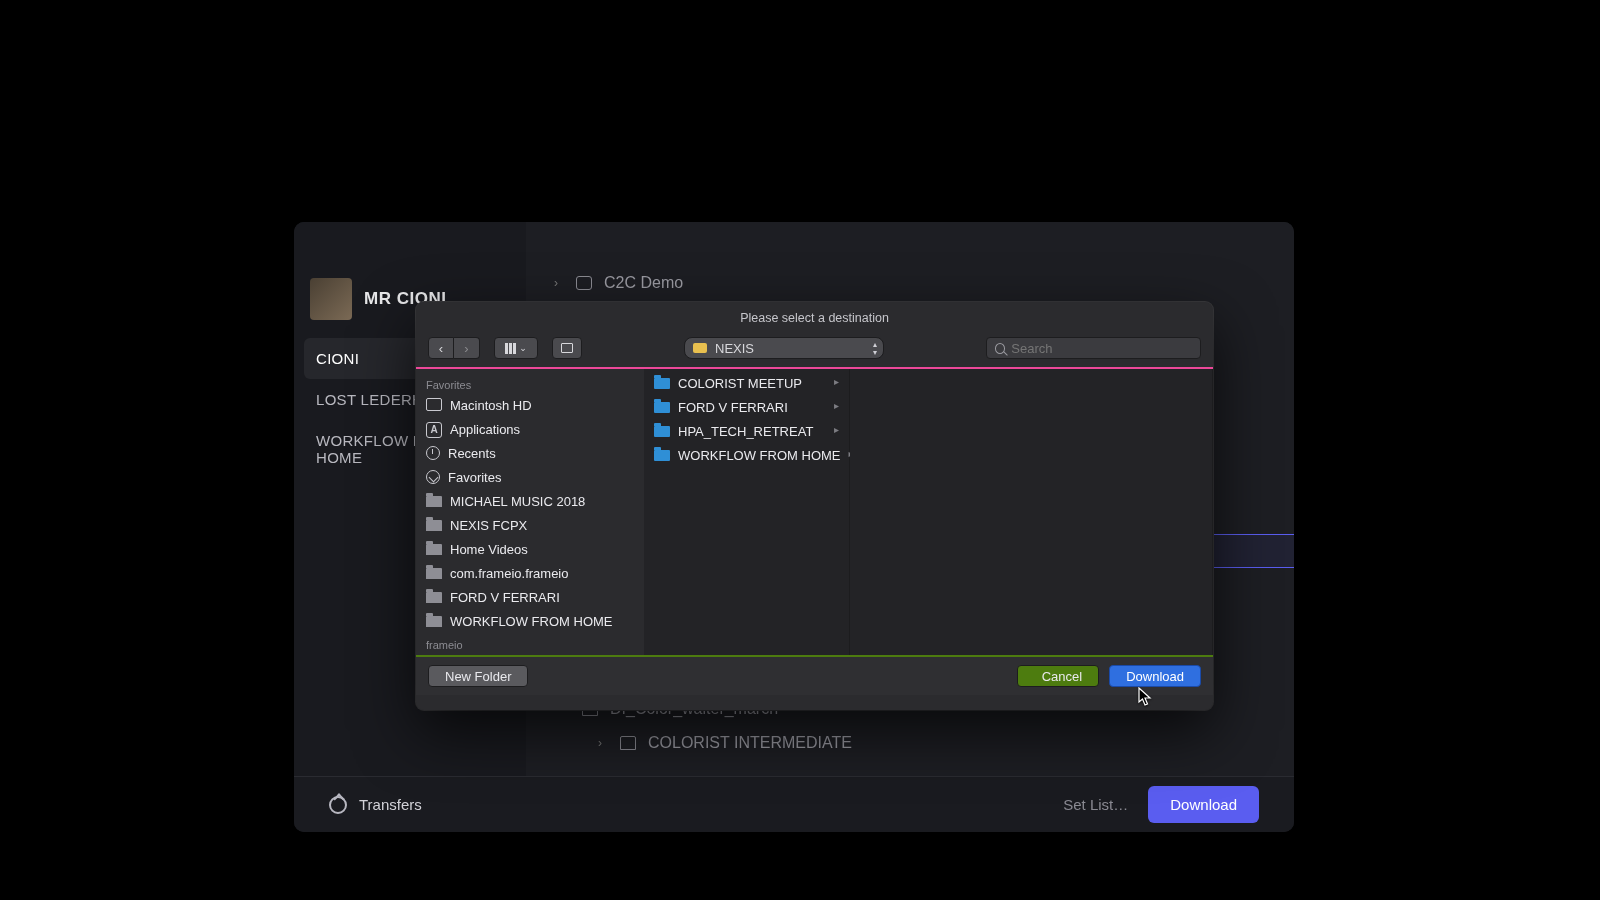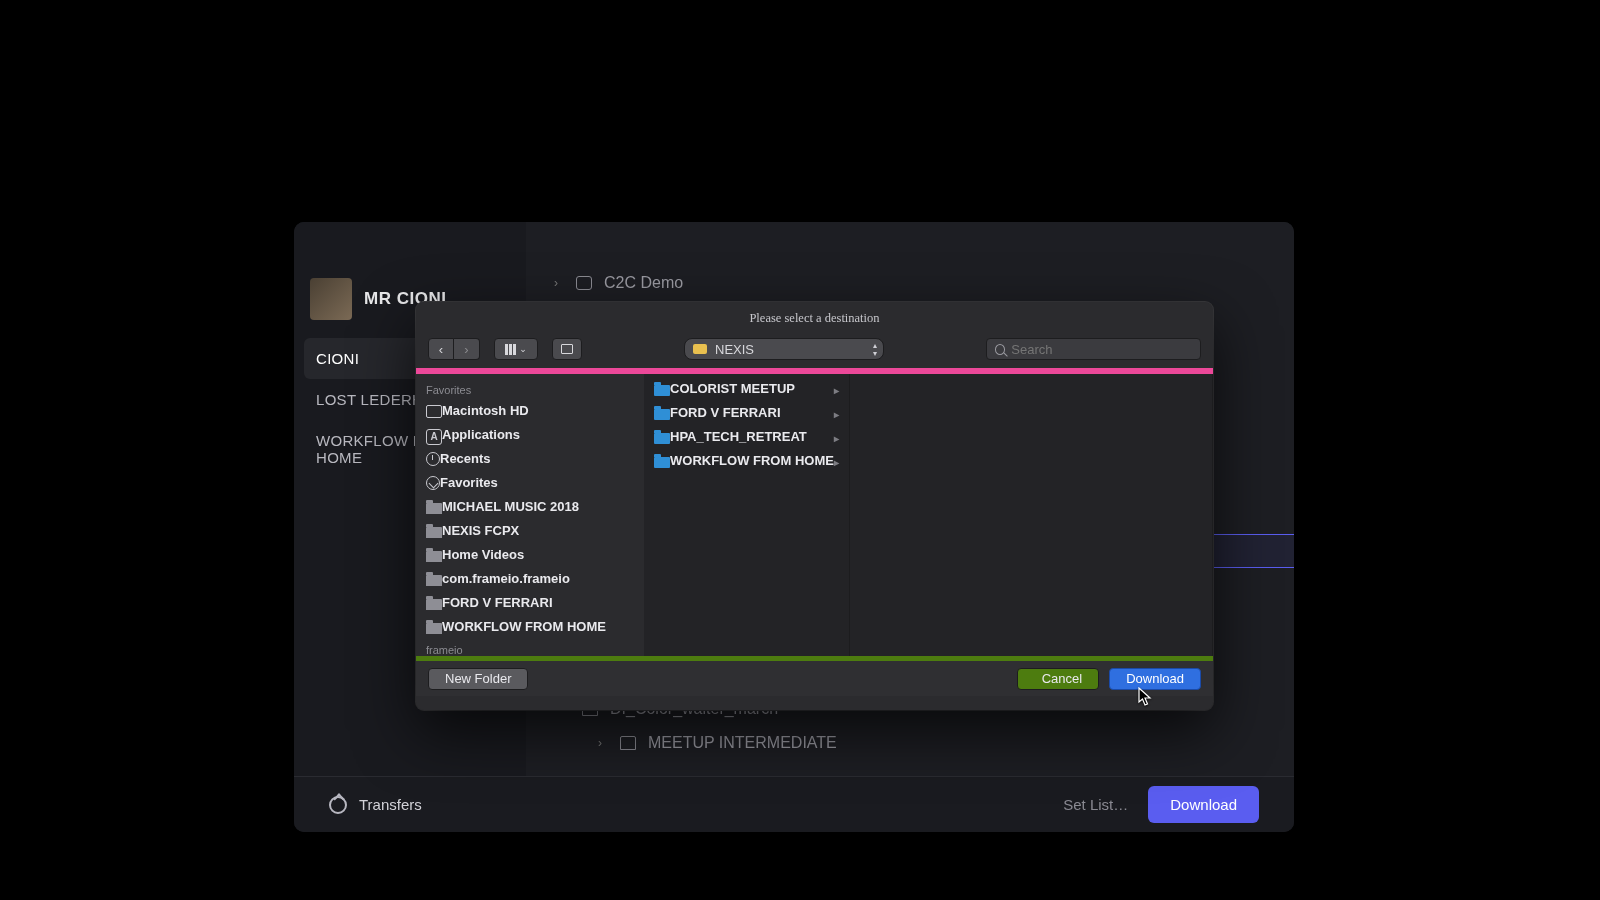--- a/index.html
+++ b/index.html
@@ -63,21 +63,21 @@
   .sheet {
     position: absolute;
     left: 416px; top: 302px; width: 797px; height: 408px;
     background: #2b2b2e;
     border-radius: 8px;
     box-shadow: 0 22px 60px rgba(0,0,0,.7), 0 0 0 1px #3a3a3d;
     overflow: hidden;
     color: #d8d8dc;
     font-size: 13px;
   }
-  .sheet-title { text-align:center; padding: 9px 0 0; color:#c6c6cb; font-size:12.5px;font-family:Liberation Serif, serif; }
+  .sheet-title { text-align:center; padding: 9px 0 0; color:#c6c6cb; font-size:12.5px; }
   .toolbar {
     display:flex; align-items:center; gap:8px; padding:12px 12px 8px;
   }
   .nav-btns { display:flex; }
   .tb-btn {
     background:#4a4a4e; border:0.5px solid #1d1d1f; height:22px;
     display:flex; align-items:center; justify-content:center; color:#d8d8dc;
   }
   .back { width:26px; border-radius:4px 0 0 4px; }
   .fwd  { width:26px; border-radius:0 4px 4px 0; border-left:none; color:#8a8a8e; }
@@ -104,48 +104,48 @@
     background:#3b3b3f; border:0.5px solid #1d1d1f; border-radius:4px;
     height:22px; padding:0 8px; width:215px; margin-left:auto;
   }
   .search-wrap input {
     background:transparent; border:none; outline:none; color:#d8d8dc;
     font-size:13px; width:100%;
   }
   .mag { width:11px; height:11px; border:1.4px solid #9a9aa0; border-radius:50%; position:relative; }
   .mag::after { content:''; position:absolute; width:5px; height:1.4px; background:#9a9aa0; right:-4px; bottom:-2px; transform:rotate(45deg); }
 
-  .browser { display:flex; height:288px; border-top:6px solid #ec4899; }
+  .browser { display:flex; height:288px; border-top:2px solid #ec4899; }
   .fav-pane { width:228px; background:#2b2b2e; overflow:hidden; padding-top:4px; }
   .col-pane { flex:1; display:flex; }
   .col { width:206px; border-right:1px solid #1c1c1e; background:#232326; padding-top:2px; }
   .col.empty { flex:1; background:#232326; }
 
   .section-label { color:#8c8c92; font-size:11px; padding:6px 10px 2px; }
   .fav-item, .col-item {
-    display:flex; align-items:flex-end; gap:0; padding:4.5px 10px;
-    color:#eaeaee; font-size:13px; white-space:nowrap;font-weight:bold;
+    display:flex; align-items:flex-start; gap:8px; padding:4.5px 10px;
+    color:#eaeaee; font-size:13px; white-space:nowrap;
   }
   .fav-item .fi, .col-item .fi { width:16px; height:13px; flex:none; }
   .fi.hd   { border:1.3px solid #c9c9cf; border-radius:2px; }
   .fi.app  { position:relative; }
   .fi.app::before{content:'A';font-size:10px;font-weight:700;color:#c9c9cf;border:1.3px solid #c9c9cf;border-radius:3px;width:14px;height:14px;display:flex;align-items:center;justify-content:center;}
   .fi.clock{ border:1.3px solid #c9c9cf; border-radius:50%; width:14px; height:14px; position:relative;}
   .fi.clock::after{content:'';position:absolute;left:5px;top:2px;width:1.2px;height:5px;background:#c9c9cf;}
   .fi.dl   { border:1.3px solid #c9c9cf; border-radius:50%; width:14px; height:14px; position:relative;}
   .fi.dl::after{content:'';position:absolute;left:3px;top:3px;width:6px;height:6px;border-right:1.3px solid #c9c9cf;border-bottom:1.3px solid #c9c9cf;transform:rotate(45deg);}
   .fi.folder{ background:#8e8e95; border-radius:1px 1px 0 0; position:relative; height:11px; margin-top:2px;}
   .fi.folder::before{content:'';position:absolute;top:-3px;left:0;width:7px;height:3px;background:#8e8e95;border-radius:1px 1px 0 0;}
   .fi.bfolder{ background:#2f8fd6; border-radius:1px; height:11px; margin-top:2px; position:relative;}
   .fi.bfolder::before{content:'';position:absolute;top:-3px;left:0;width:7px;height:3px;background:#2f8fd6;border-radius:1px 1px 0 0;}
   .col-item .arrow { margin-left:auto; color:#7c7c82; font-size:10px; }
 
   .footer {
     display:flex; align-items:center; gap:10px;
-    padding:8px 12px; border-top:5px solid #4d7c0f; background:#2f2f32;
+    padding:8px 12px; border-top:2px solid #4d7c0f; background:#2f2f32;
     height:40px;
   }
   .nf-btn, .cancel-btn, .download-btn {
     height:22px; border-radius:4px; border:0.5px solid #1d1d1f;
     font-size:13px; padding:0 16px; display:flex; align-items:center;
   }
   .nf-btn { background:#5a5a5e; color:#e9e9ed; }
   .footer .spacer { flex:1; }
   .cancel-btn { background:#4d7c0f; color:#e9e9ed;padding-left:24px; }
   .download-btn { background:#2f6fe0; color:#fff; border-color:#1a4aa8; }
@@ -186,21 +186,21 @@
 
     <div style="height:388px"></div>
 
     <div class="folder-line sub">
       <span class="ficon"></span>
       <span>DI_Color_walter_march</span>
     </div>
     <div class="folder-line sub2">
       <span class="chev">›</span>
       <span class="ficon"></span>
-      <span>MEETUP INTERMEDIATE</span>
+      <span>COLORIST INTERMEDIATE</span>
     </div>
   </div>
 
   <div class="bottom-bar">
     <div class="xfer-icon"></div>
     <div class="xfer-label">Transfers</div>
     <div class="spacer"></div>
     <div class="setlist">Set List…</div>
     <button class="dl-btn">Download</button>
   </div>

